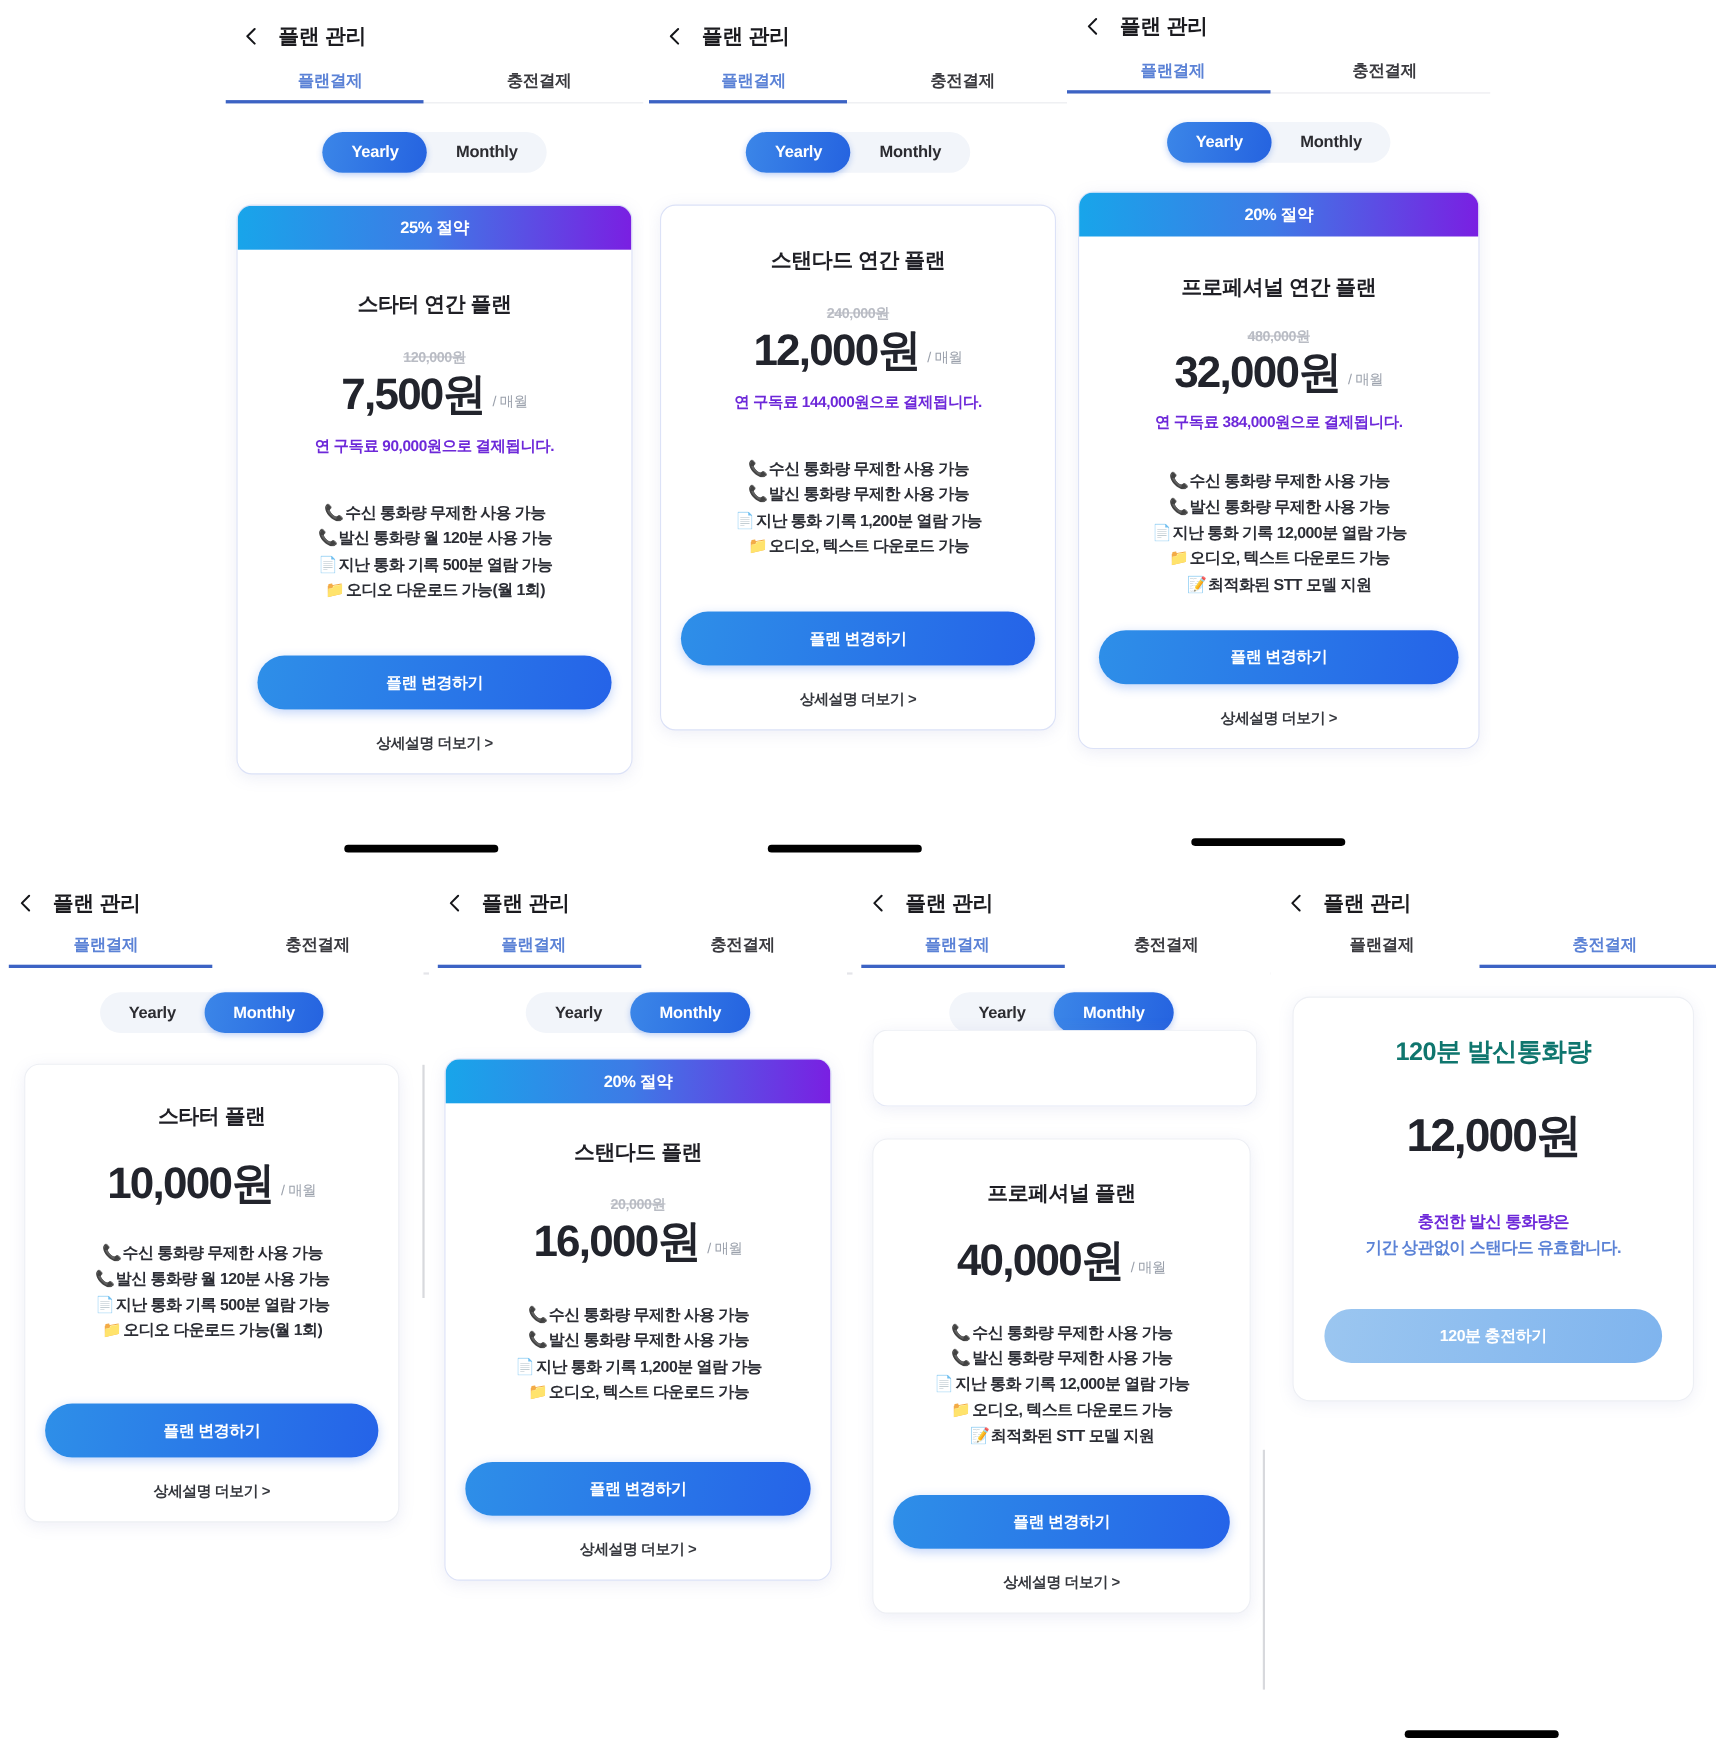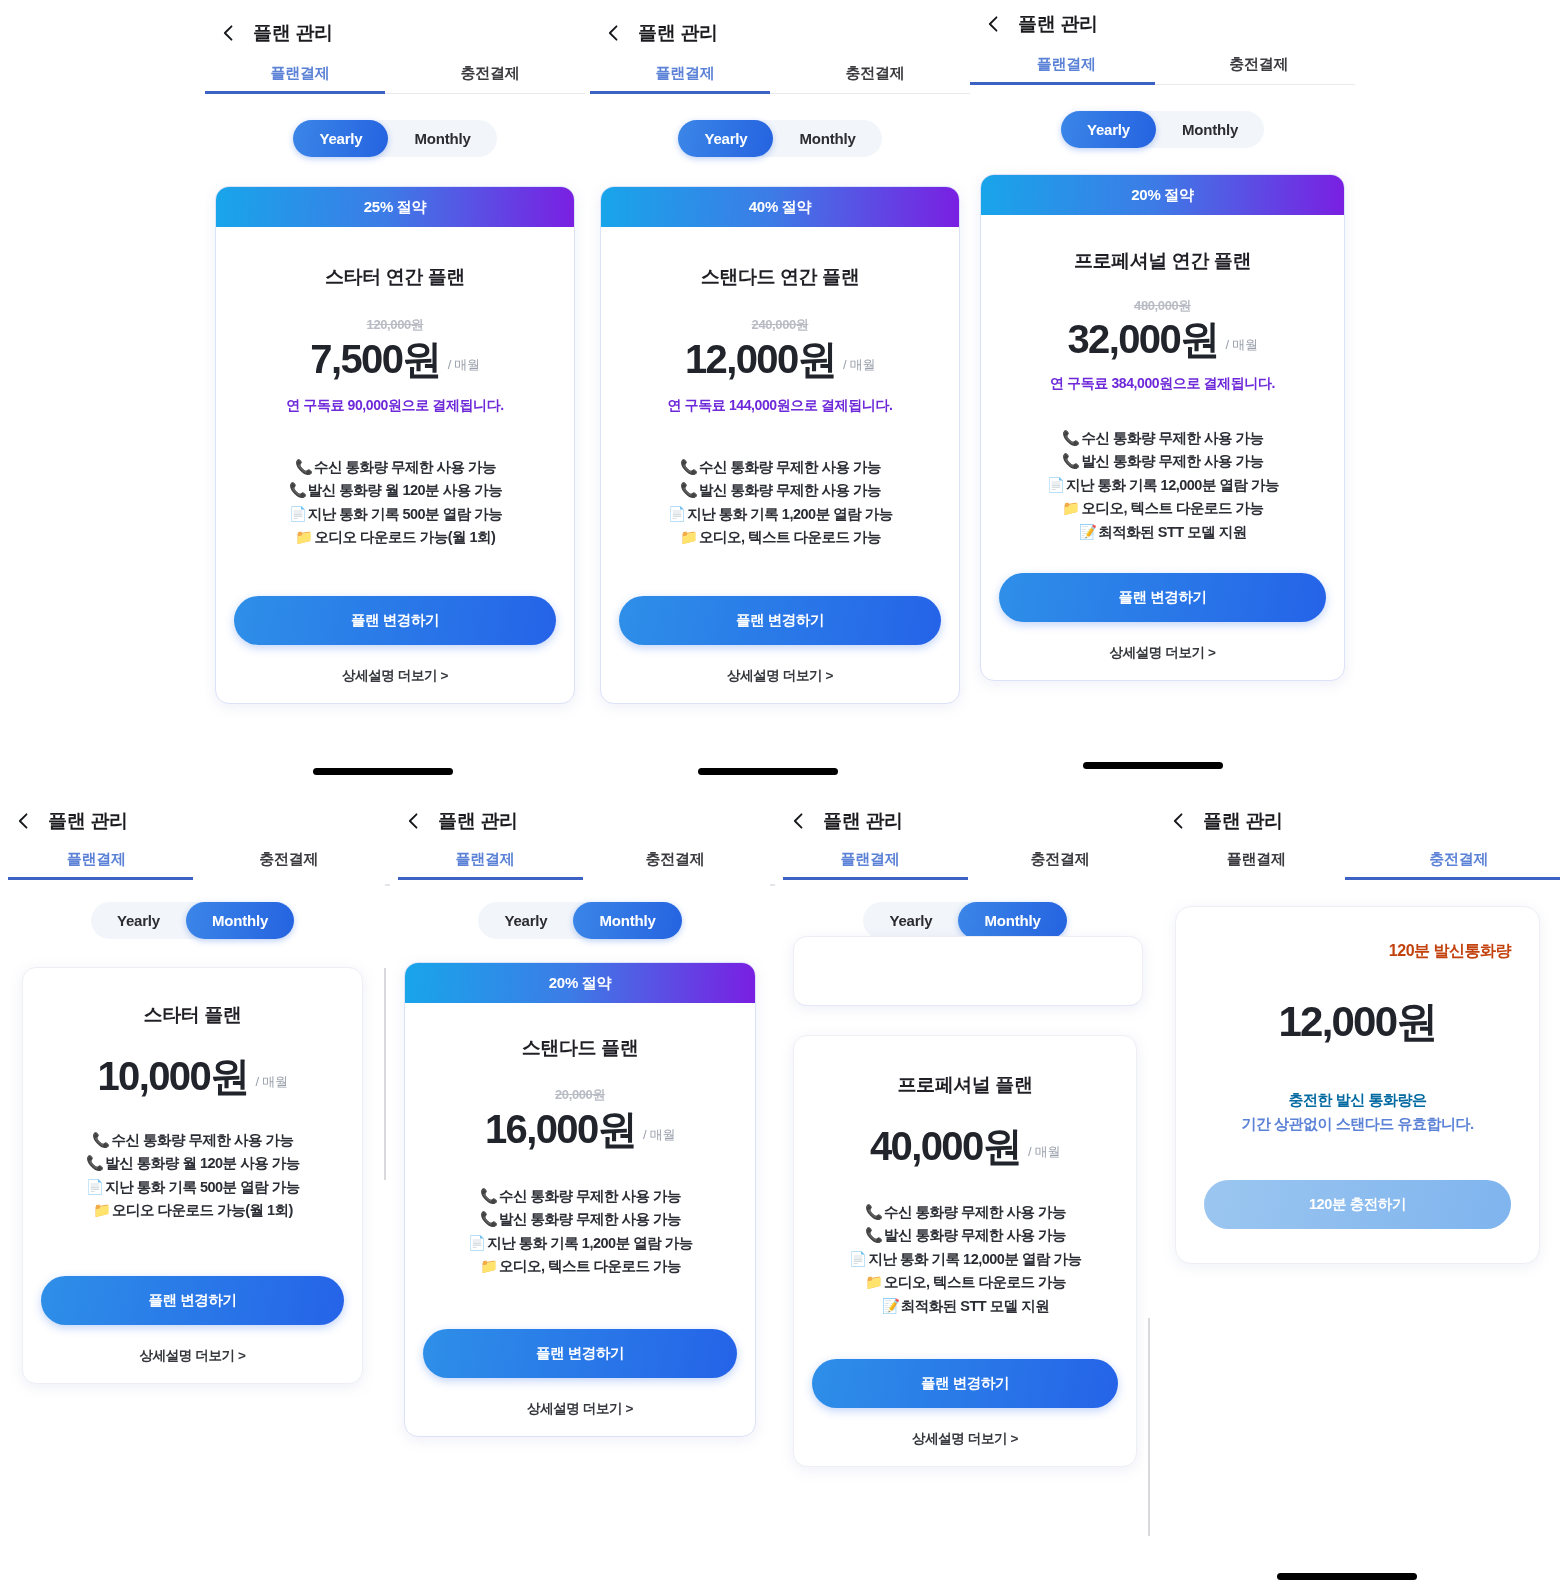--- a/index.html
+++ b/index.html
@@ -55,23 +55,23 @@
   .cta { display: block; width: 100%; border: none; border-radius: 999px; color: #fff;
          font-family: inherit; font-size: 14.5px; font-weight: 700; letter-spacing: -0.4px;
          padding: 15px 0; background: linear-gradient(100deg,#2E8FE8 0%,#2563E8 100%);
          box-shadow: 0 3px 10px rgba(37,99,232,.28); cursor: pointer; }
   .cta.muted { background: linear-gradient(100deg,#9BC6F0 0%,#7FB4EE 100%); box-shadow:none; }
   .more { font-size: 13.5px; font-weight: 700; color: #35373d; letter-spacing: -0.4px; text-align:center; }
 
   
   .rcard { background:#fff; border:1.5px solid #EDEFF4; border-radius:16px;
            box-shadow:0 3px 14px rgba(120,130,190,.11); text-align:center; }
-  .rtitle { font-size: 16px; font-weight: 700; color:#c2410c; letter-spacing:-0.5px;text-align:right; }
+  .rtitle { font-size: 23px; font-weight: 700; color:#0f766e; letter-spacing:-0.5px; }
   .rprice { font-size: 42px; font-weight: 800; color:#22242c; letter-spacing:-1.8px; line-height:1; }
-  .rdesc1 { font-size: 15px; font-weight: 700; color:#0369a1; letter-spacing:-0.5px; }
+  .rdesc1 { font-size: 15px; font-weight: 700; color:#6d28d9; letter-spacing:-0.5px; }
   .rdesc2 { font-size: 15px; font-weight: 700; color:#5B82D6; letter-spacing:-0.5px; }
 
   
   .home-bar { position:absolute; height:7px; border-radius:4px; background:#000; }
   .vsep { position:absolute; width:1.5px; background:#d8d9dd; }
   .hsep { position:absolute; height:1.5px; background:#e4e5e9; }
   .ghost-card { position:absolute; background:#fff; border:1.5px solid #EDEFF4;
                 border-radius:14px; box-shadow:0 3px 14px rgba(120,130,190,.13); }
 </style>
 </head>
@@ -138,21 +138,20 @@
       <div class="tabline"></div>
       <div class="tabind" style="left:0; width:180px;"></div>
     </div>
     <div class="seg-wrap" style="margin-top:26px;">
       <div class="seg">
         <div class="seg-opt on">Yearly</div>
         <div class="seg-opt">Monthly</div>
       </div>
     </div>
     <div class="card promo" style="margin:29px 10px 0;">
-      <div class="ribbon">40% 절약</div>
       <div class="card-body">
         <div class="plan-name" style="margin-top:37px;">스탠다드 연간 플랜</div>
         <div class="old-price" style="margin-top:26px;">240,000원</div>
         <div class="price-row" style="margin-top:5px;">
           <span class="price">12,000원</span>
           <span class="per">/ 매월</span>
         </div>
         <div class="note" style="margin-top:18px;">연 구독료 144,000원으로 결제됩니다.</div>
         <div class="feats" style="margin-top:41px;">
           <div class="feat"><span class="fi">📞</span><span>수신 통화량 무제한 사용 가능</span></div>

